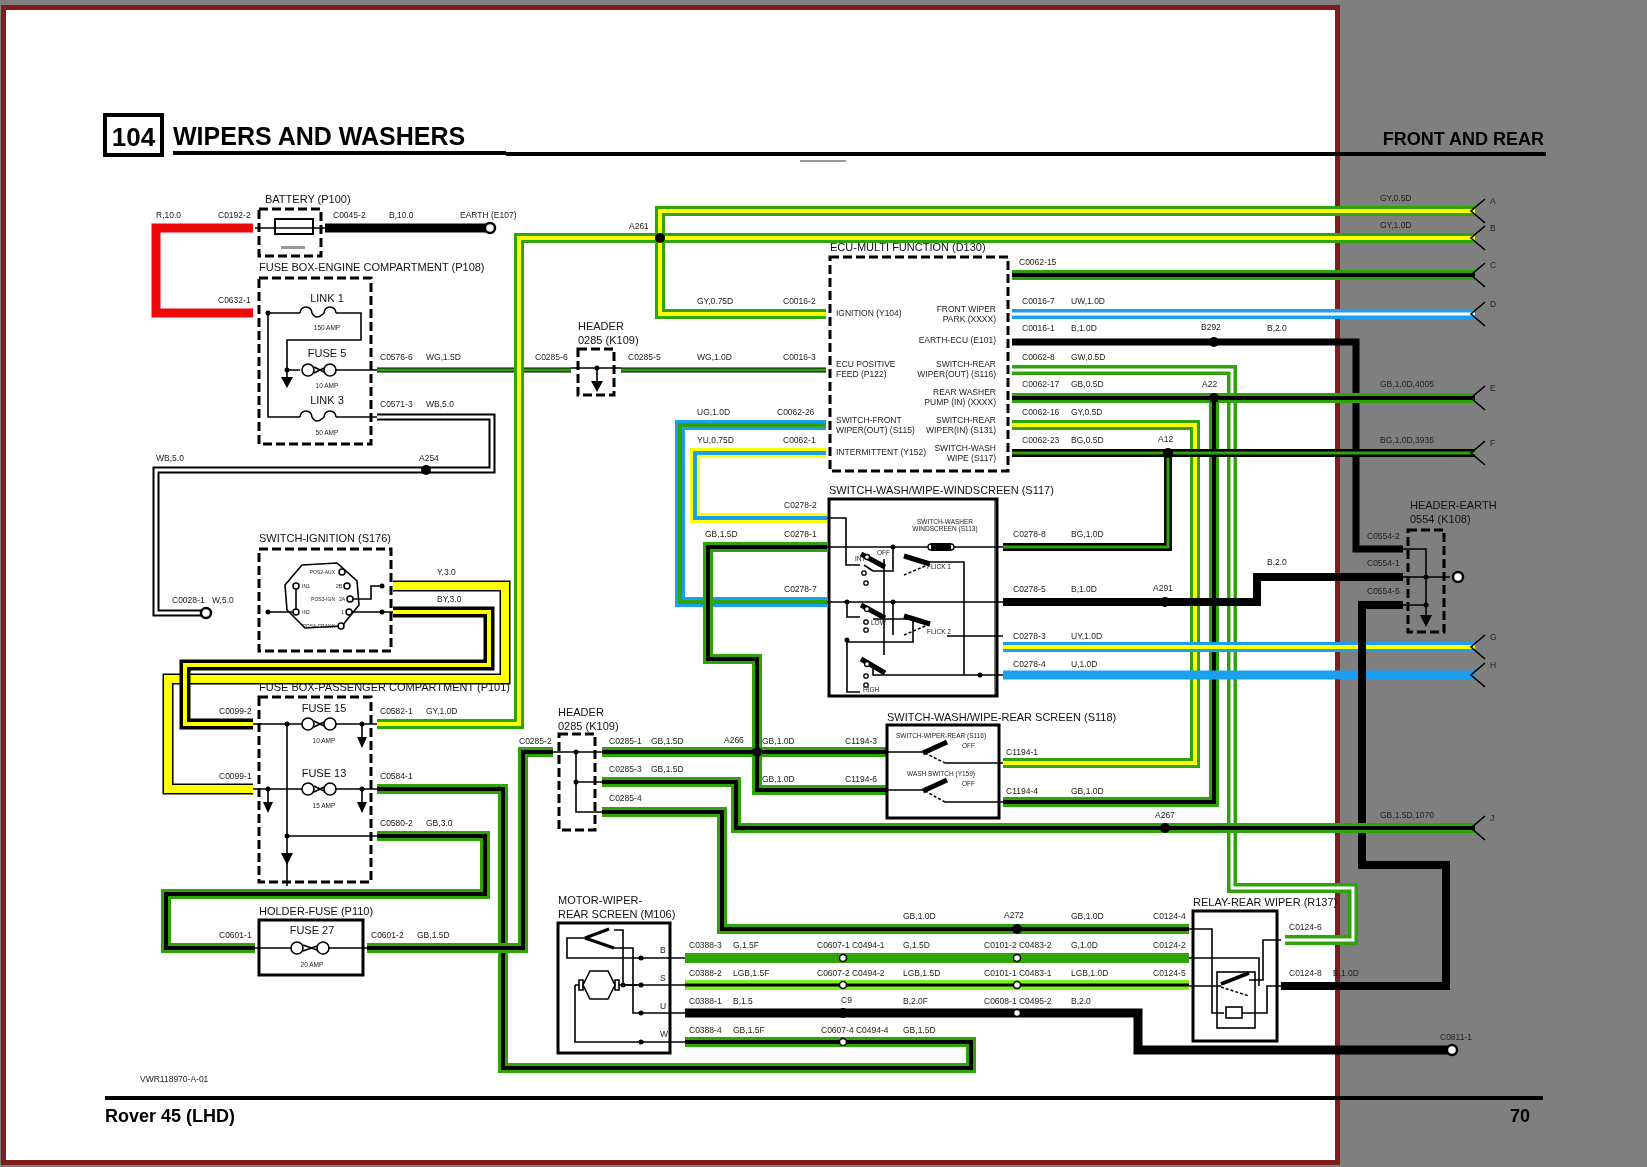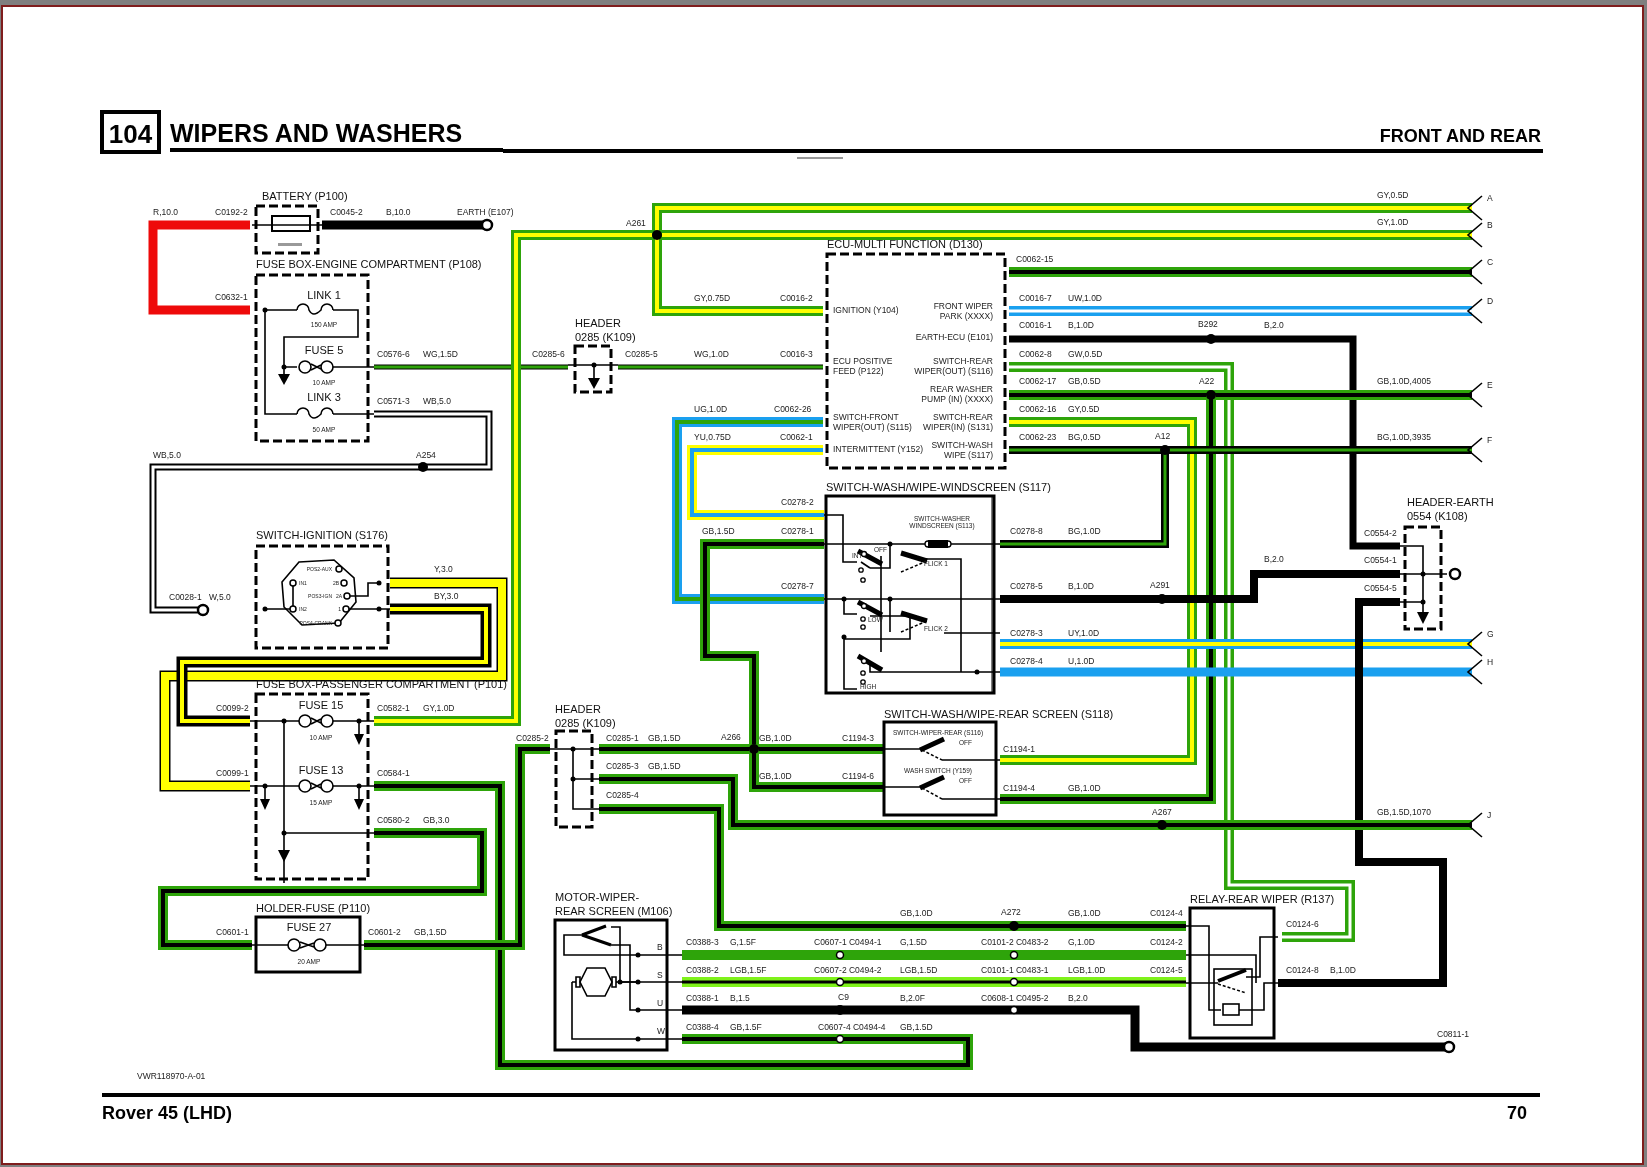--- a/index.html
+++ b/index.html
@@ -1,17 +1,17 @@
 <!DOCTYPE html>
 <html><head>
 <meta charset="utf-8">
 <style>
   html,body{margin:0;padding:0;background:#7f7f7f;}
   body{width:1647px;height:1167px;position:relative;overflow:hidden;font-family:"Liberation Sans",sans-serif;}
-  #page{position:absolute;left:1px;top:5px;width:1643px;height:1160px;background:#fff;border:2px solid #7f1d1d;box-sizing:border-box;}
+  #page{position:absolute;left:1px;top:5px;width:1339px;height:1160px;background:#fff;border:5px solid #7f1d1d;box-sizing:border-box;}
   svg{position:absolute;left:0;top:0;}
   .lbl{font-family:"Liberation Sans",sans-serif;font-size:8.5px;fill:#222;}
   .lbl-sm{font-family:"Liberation Sans",sans-serif;font-size:6.5px;fill:#222;}
   .lbl-xs{font-family:"Liberation Sans",sans-serif;font-size:5px;fill:#222;}
   .comp{font-family:"Liberation Sans",sans-serif;font-size:11px;fill:#111;}
   .hdr{font-family:"Liberation Sans",sans-serif;font-weight:bold;}
   .dash{fill:none;stroke:#000;stroke-width:3;stroke-dasharray:9,4;}
   .box{fill:none;stroke:#000;stroke-width:3;}
   .thin{fill:none;stroke:#000;stroke-width:1.6;}
   .conn{fill:#fff;stroke:#000;stroke-width:1.5;}

